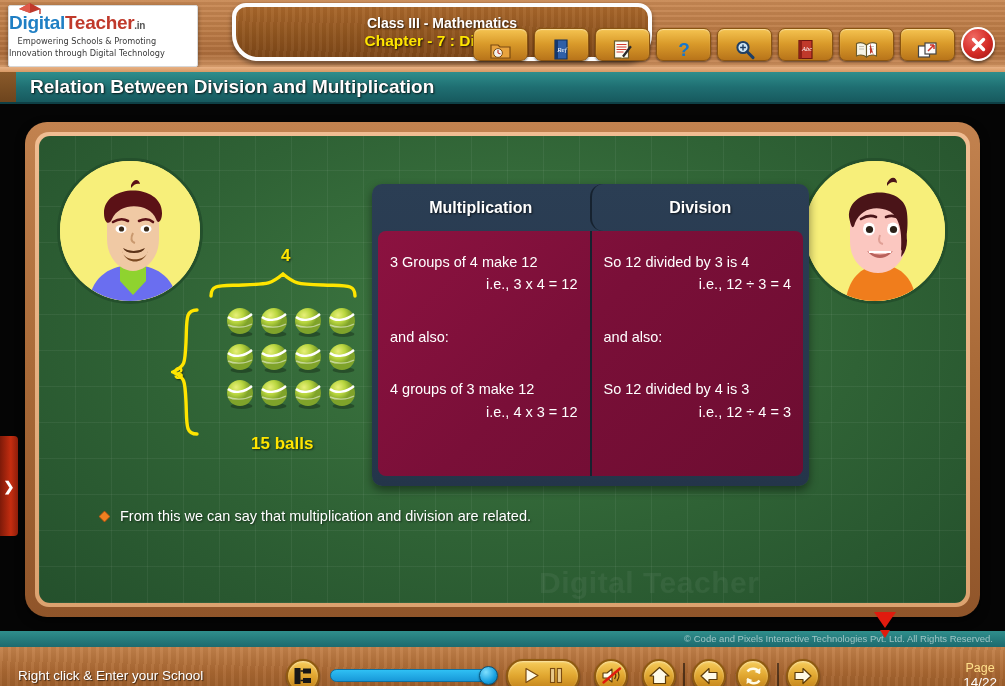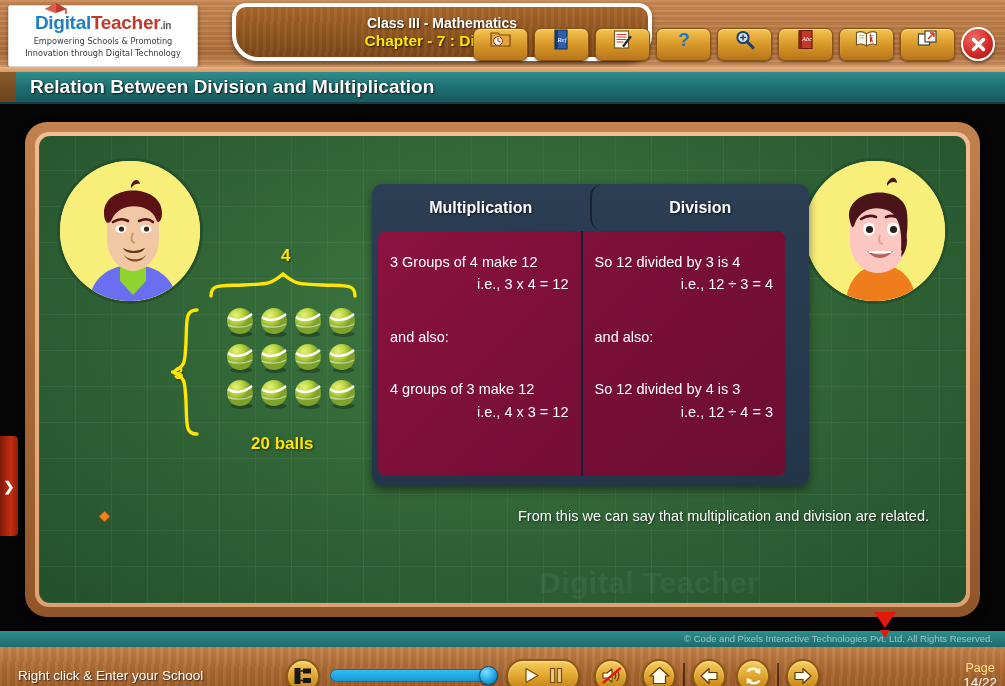--- a/index.html
+++ b/index.html
@@ -20,21 +20,21 @@
   .topbar:after{
     content:""; position:absolute;left:0;bottom:0;width:100%;height:5px;
     background:linear-gradient(180deg,#e8b184,#d79a65);
   }
 
   
   .logo-box{
     position:absolute; left:8px; top:5px; width:190px; height:62px;
     background:#fff; border:1px solid #d8d8d8; border-radius:2px;
     box-shadow:0 2px 4px rgba(0,0,0,.4);
-    display:flex; flex-direction:column; align-items:center; justify-content:center;
+    display:flex; flex-direction:column; align-items:flex-start; justify-content:center;
   }
   .logo-main{ font-size:19px; font-weight:bold; letter-spacing:-.3px; line-height:1;
               position:relative; white-space:nowrap;}
   .logo-main .d{color:#1f7fc4;} .logo-main .t{color:#c0392b;}
   .logo-main .in{color:#555; font-size:10px;}
   .logo-cap{ position:absolute; left:8px; top:-11px; width:26px; height:13px; }
   .logo-sub{ color:#3a3a3a; font-size:8.2px; line-height:1.35; text-align:center; margin-top:4px;
              font-family:"DejaVu Sans", sans-serif;}
 
   
@@ -49,21 +49,21 @@
   }
   .plank .l1{ color:#fff; font-size:14px; font-weight:bold; text-shadow:1px 1px 2px rgba(0,0,0,.75); }
   .plank .l2{ color:#ffe500; font-size:15.5px; font-weight:bold; text-shadow:1px 1px 2px rgba(0,0,0,.8); }
 
   
   .tools{ position:absolute; right:10px; top:27px; display:flex; gap:6px; align-items:center; }
   .tbtn{
     width:55px; height:33px; border-radius:7px;
     background:linear-gradient(180deg,#f5c451 0%,#d99a2a 48%,#b8741a 100%);
     border:1.5px solid #8a5410; box-shadow:0 1px 2px rgba(0,0,0,.5), inset 0 1px 1px rgba(255,255,255,.45);
-    display:flex; align-items:flex-start; justify-content:center; cursor:pointer;
+    display:flex; align-items:flex-end; justify-content:center; cursor:pointer;
   }
   .tbtn svg{ display:block; }
   .closebtn{
     width:34px;height:34px;border-radius:50%;
     background:radial-gradient(circle at 35% 28%, #f06a63 0%, #d42b26 55%, #991713 100%);
     border:2.5px solid #fff; box-shadow:0 2px 3px rgba(0,0,0,.5);
     display:flex;align-items:center;justify-content:center;cursor:pointer;
   }
 
   
@@ -129,31 +129,31 @@
   .table{
     position:absolute; left:333px; top:48px; width:437px; height:302px;
     border-radius:10px; overflow:hidden;
     background:linear-gradient(180deg,#2b3e54,#24354a);
     box-shadow:0 4px 10px rgba(0,0,0,.45);
   }
   .thead{ display:flex; height:47px; }
   .th{ flex:1; display:flex; align-items:center; justify-content:center;
        color:#fff; font-size:16px; font-weight:bold; text-shadow:1px 1px 2px rgba(0,0,0,.7);}
   .th+.th{ border-left:2px solid #16222f;border-radius:13px; }
-  .tbody{ display:flex; margin:0 24px 8px 6px; height:245px; border-radius:8px; overflow:hidden;
+  .tbody{ display:flex; margin:0 6px 8px 6px; height:245px; border-radius:8px; overflow:hidden;
           background:linear-gradient(135deg,#8c1240 0%,#7a0f38 45%,#6d0d31 100%); }
   .tcol{ flex:1; padding:20px 12px 0 12px; color:#fff; font-size:14.5px; line-height:1.55; }
   .tcol+.tcol{ border-left:2px solid #16222f; }
   .tline{ white-space:nowrap; }
   .tline.ind{ padding-left:26px;text-align:right; }
   .tgap{ height:30px; }
 
   
   .bullets{ position:absolute; left:60px; top:370px; width:830px; }
-  .bullet{ display:flex; gap:10px; margin-bottom:16px;justify-content:space-between; }
+  .bullet{ display:flex; gap:10px; margin-bottom:16px; }
   .bullet .dia{ flex:0 0 auto; margin-top:5px; }
   .bullet p{ color:#fff; font-size:14.5px; line-height:1.45;
              text-shadow:1px 1px 2px rgba(0,0,0,.55); }
 
   
   .pulltab{
     position:absolute; left:0; top:332px; width:18px; height:100px;
     background:linear-gradient(90deg,#7d1a09,#c42d10 60%,#8d1e0a);
     border-radius:0 4px 4px 0;
     display:flex; align-items:center; justify-content:center;
@@ -447,21 +447,21 @@
                     <path d="M3 19 C9 22 20 22 27 18" stroke="#fff" stroke-width="1.4" fill="none" opacity=".5"></path>
                   </svg></div>
               <div class="ball"><svg viewBox="0 0 32 32" width="32" height="32">
                     <ellipse cx="16.5" cy="28" rx="11" ry="3" fill="rgba(0,0,0,.28)"></ellipse>
                     <circle cx="15" cy="15" r="13" fill="url(#bg1)"></circle>
                     <path d="M3 11 C9 16 20 14 27 8" stroke="#fff" stroke-width="2.4" fill="none"></path>
                     <path d="M3 19 C9 22 20 22 27 18" stroke="#fff" stroke-width="1.4" fill="none" opacity=".5"></path>
                   </svg></div>
             </div>
 
-            <div class="caption">20 balls</div>
+            <div class="caption">15 balls</div>
           </div>
 
           <div class="table">
             <div class="thead">
               <div class="th">Multiplication</div>
               <div class="th">Division</div>
             </div>
             <div class="tbody">
               <div class="tcol">
                 <div class="tline">3 Groups of 4 make 12</div>

